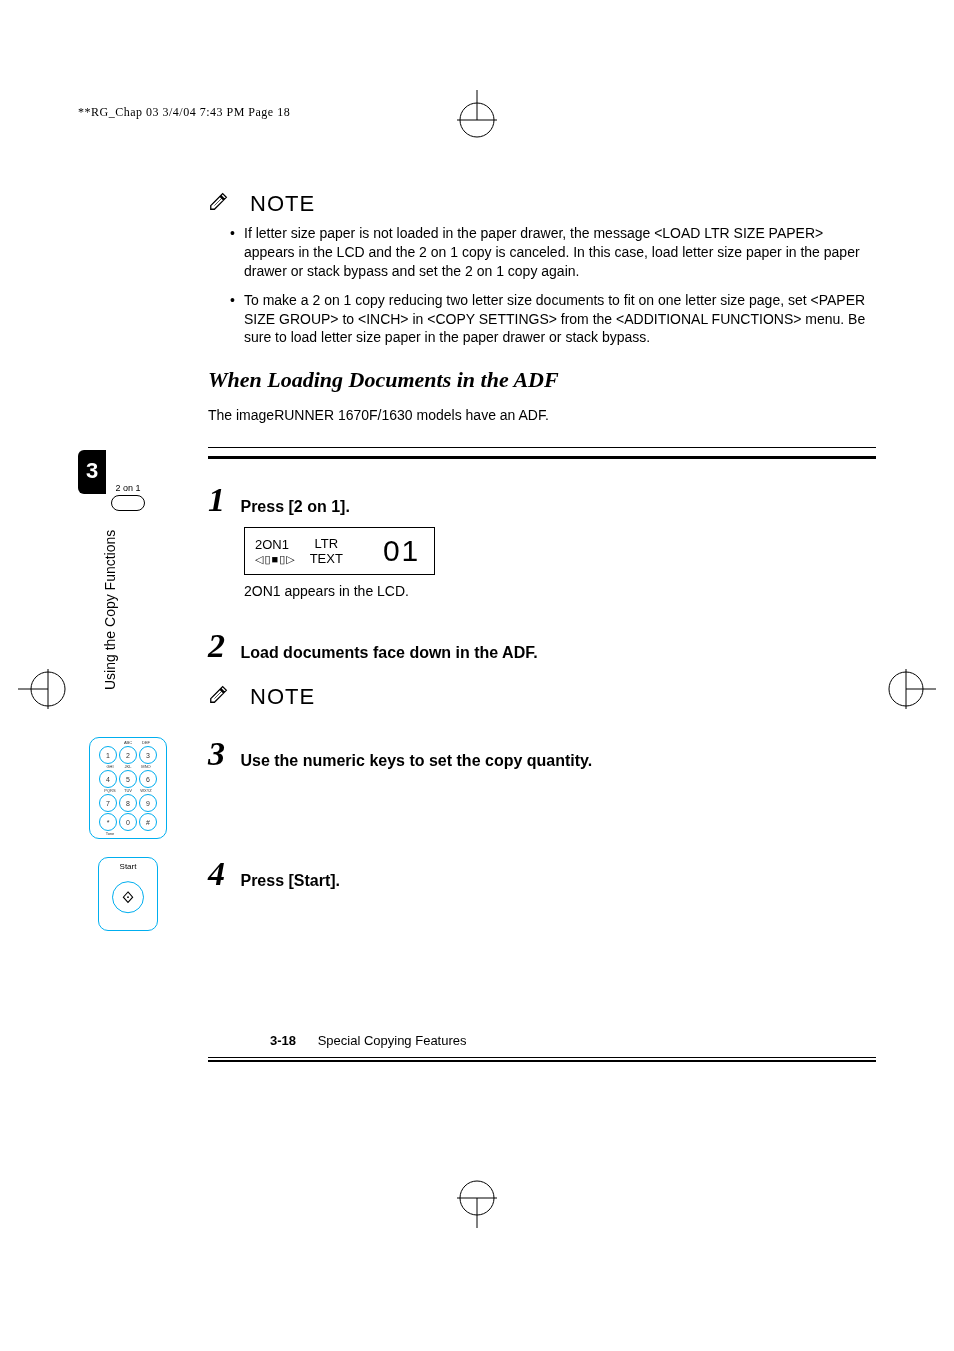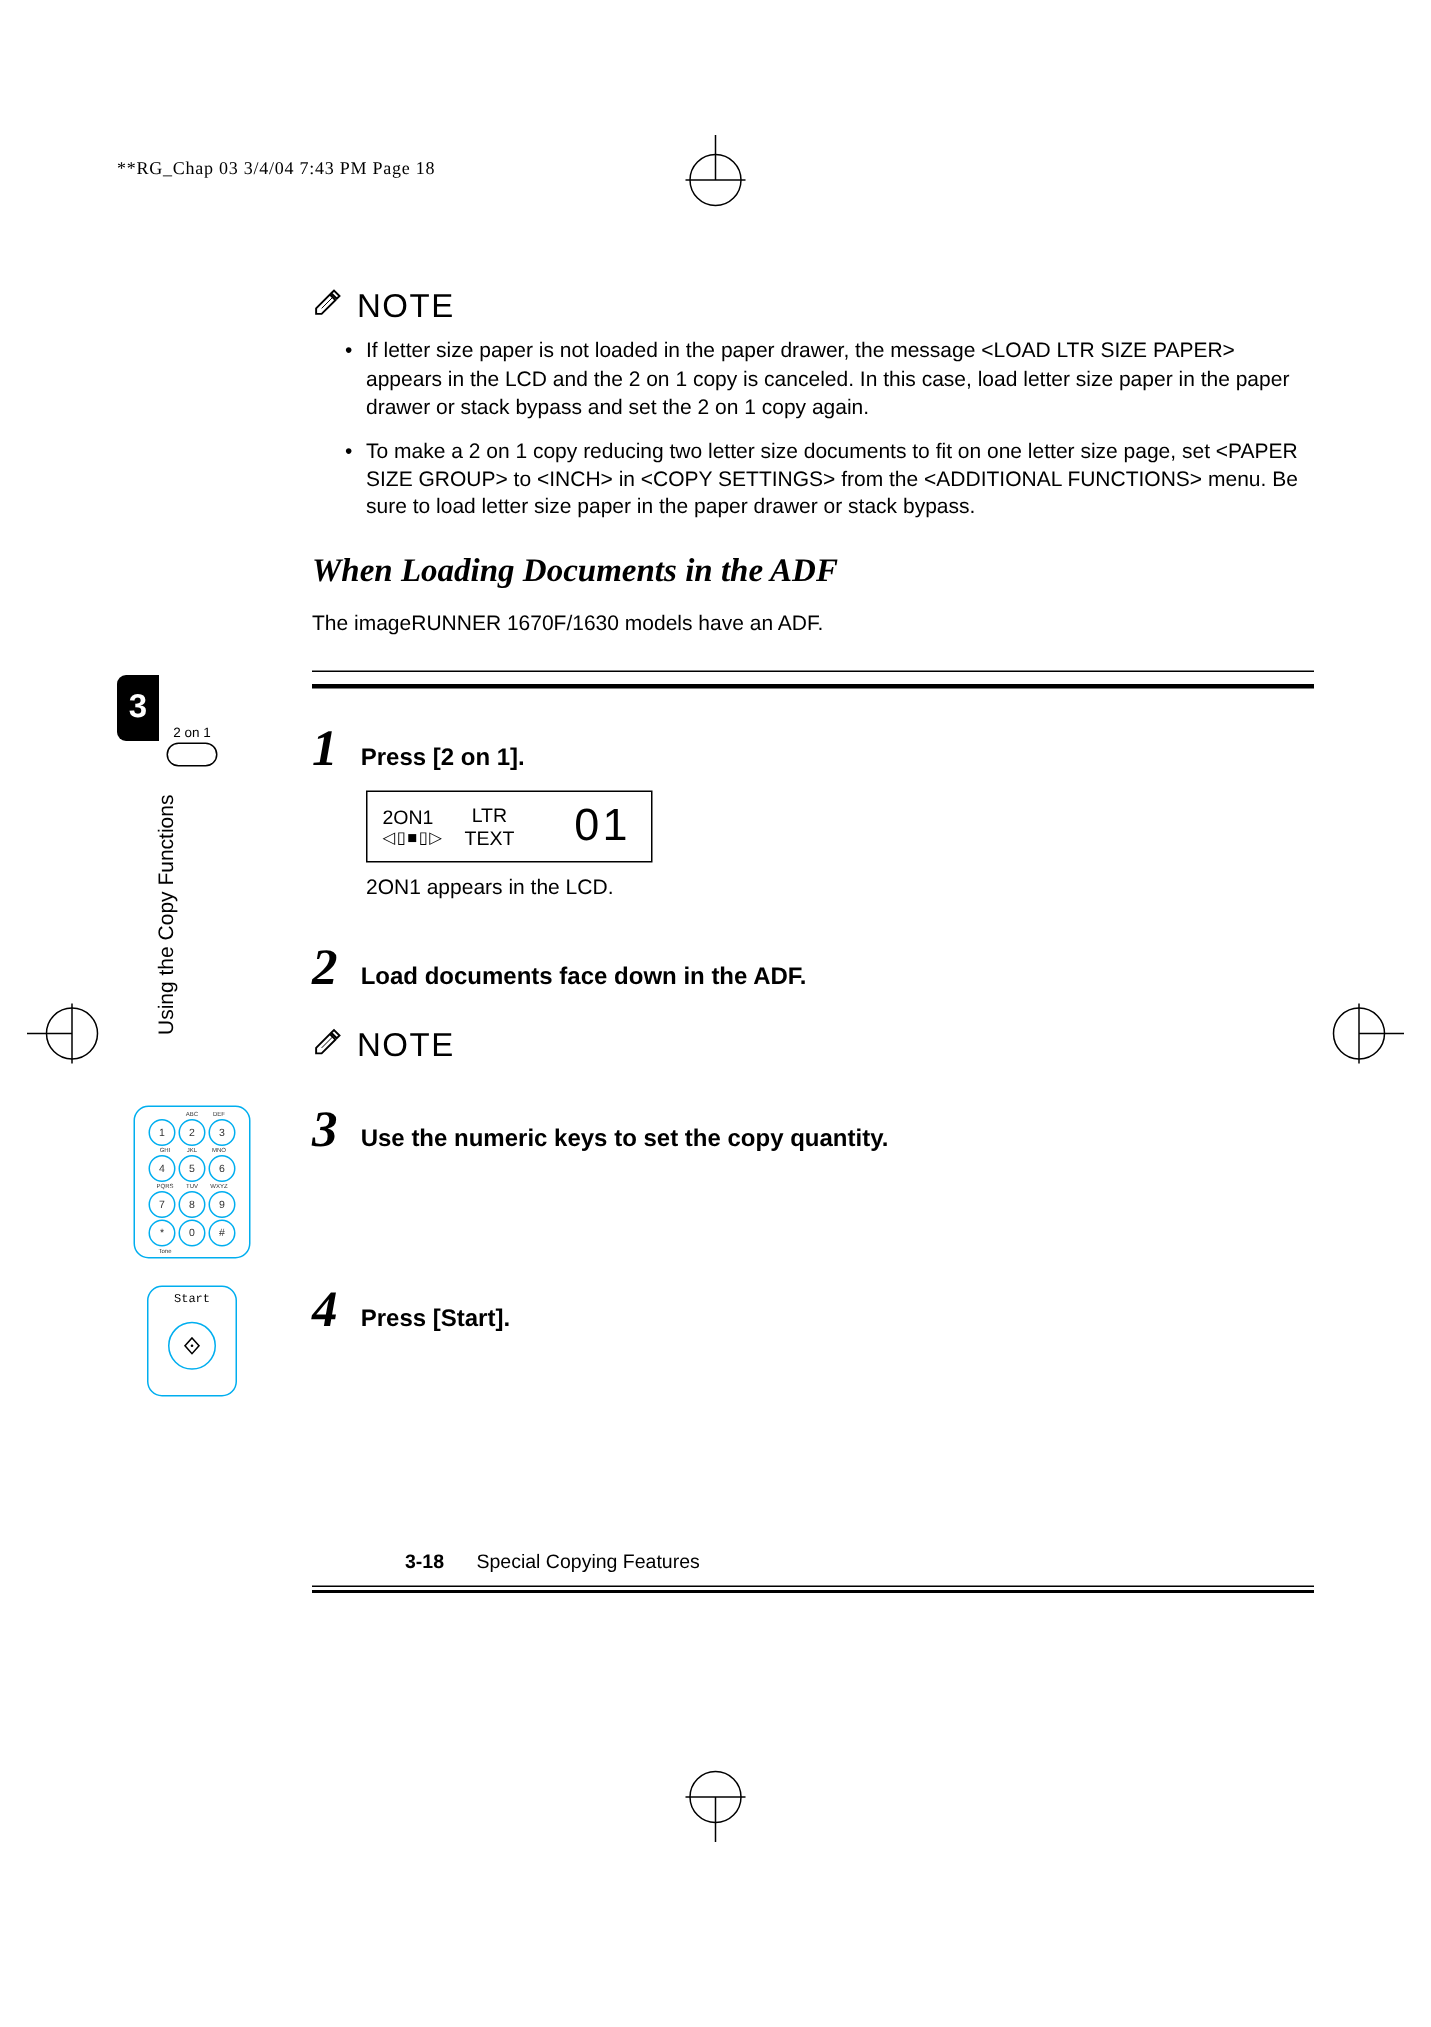--- a/index.html
+++ b/index.html
@@ -84,21 +84,21 @@
     right: 0;
     top: 50px;
   }
 
   .note-hd {
     font-size: 22px;
     letter-spacing: 1px;
     margin: 0 0 6px 0;
     display: flex;
     align-items: center;
-    gap: 8px;
+    gap: 20px;
   }
   .pencil-icon {
     display: inline-block;
   }
   .bullets {
     margin: 0 0 18px 22px;
     padding: 0;
     font-size: 14px;
     line-height: 1.35;
   }
@@ -226,21 +226,21 @@
   .keypad-row { display: flex; gap: 2px; justify-content: center; margin-bottom: 1px;}
   .key {
     width: 16px; height: 16px; border: 1.2px solid #00aeef; border-radius: 50%;
     font-size: 7px; display:flex; align-items:center; justify-content:center;
     color:#333; background:#fff;
   }
   .keypad .tiny { font-size: 4px; text-align:center; color:#333; line-height:1; }
   
   .start-panel {
     width: 58px; height: 72px; border:1.5px solid #00aeef; border-radius: 10px;
-    position: relative; background:#fff;font-family:Liberation Mono, monospace;
+    position: relative; background:#fff;
   }
   .start-panel .slabel { font-size: 8px; text-align:center; padding-top:4px; }
   .start-btn {
     width: 30px; height: 30px; border:1.5px solid #00aeef; border-radius:50%;
     position:absolute; left:50%; top:50%; transform:translate(-50%,-40%);
     display:flex; align-items:center; justify-content:center;
   }
   .start-btn svg { width:14px; height:14px; }
 
   .keypad-wrap {

